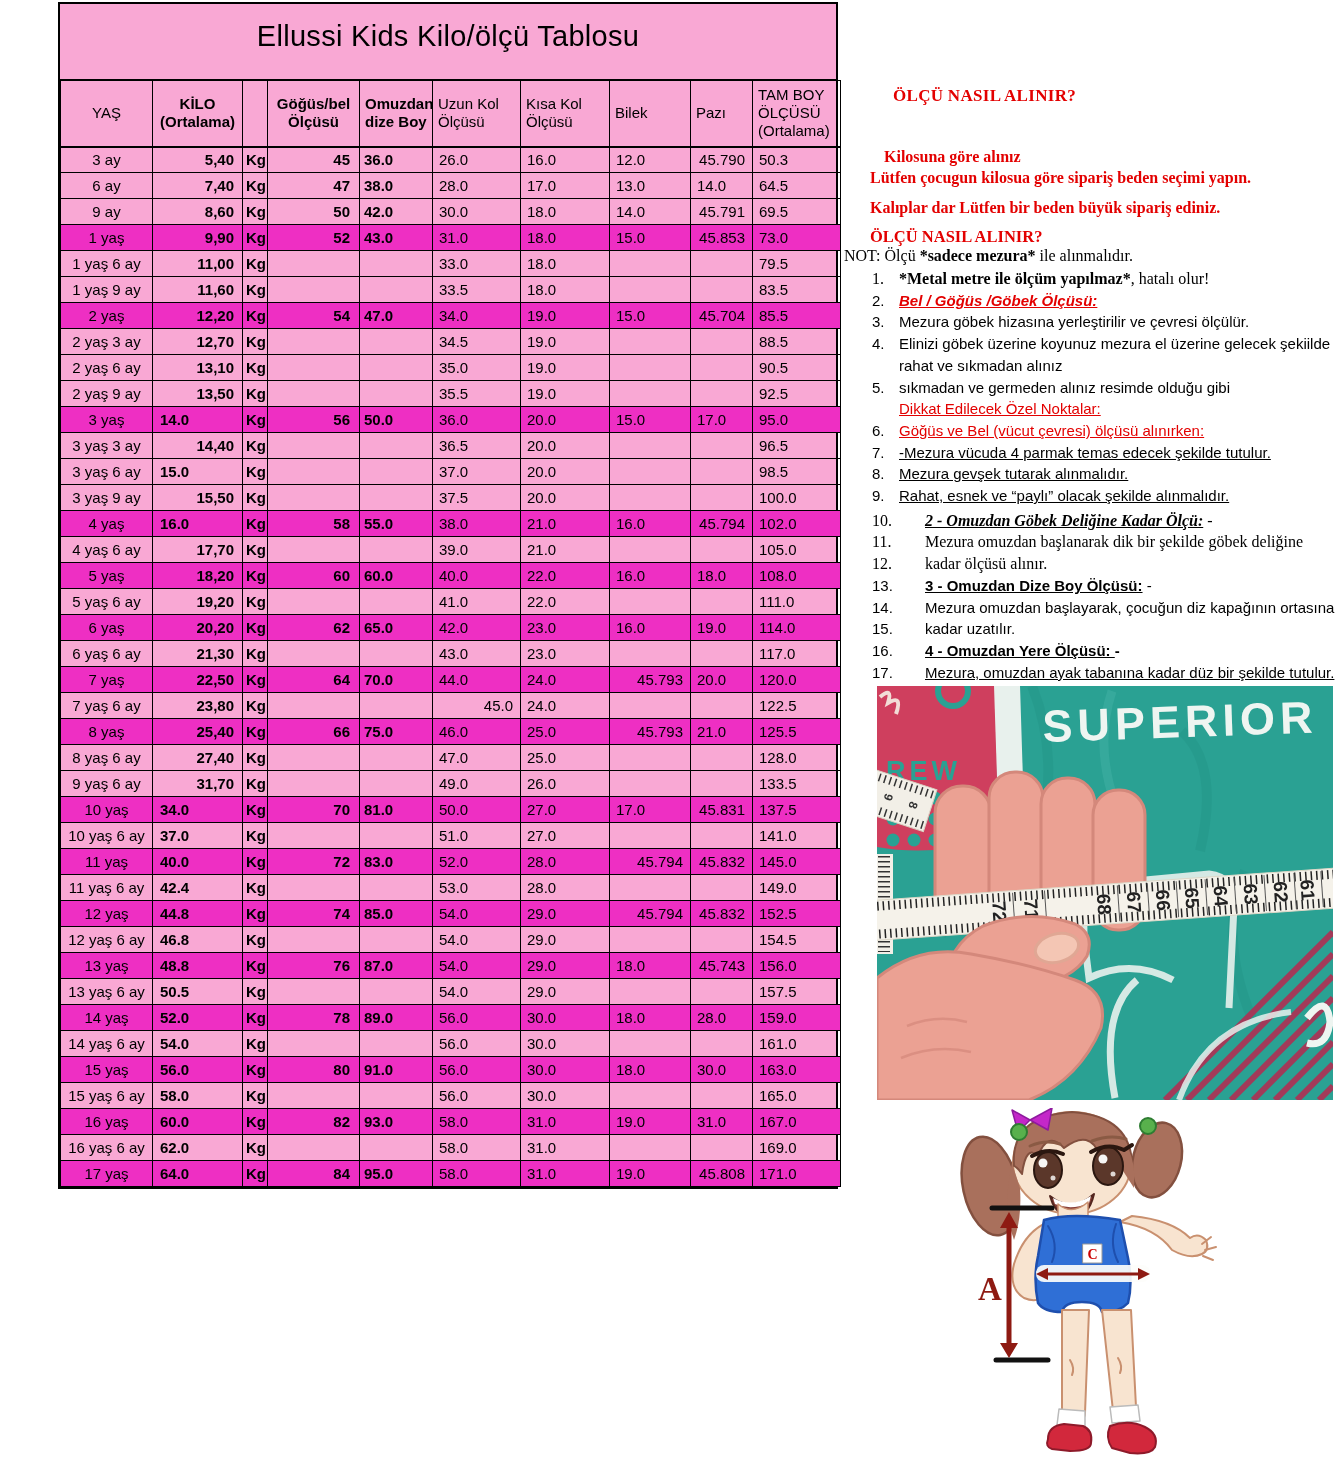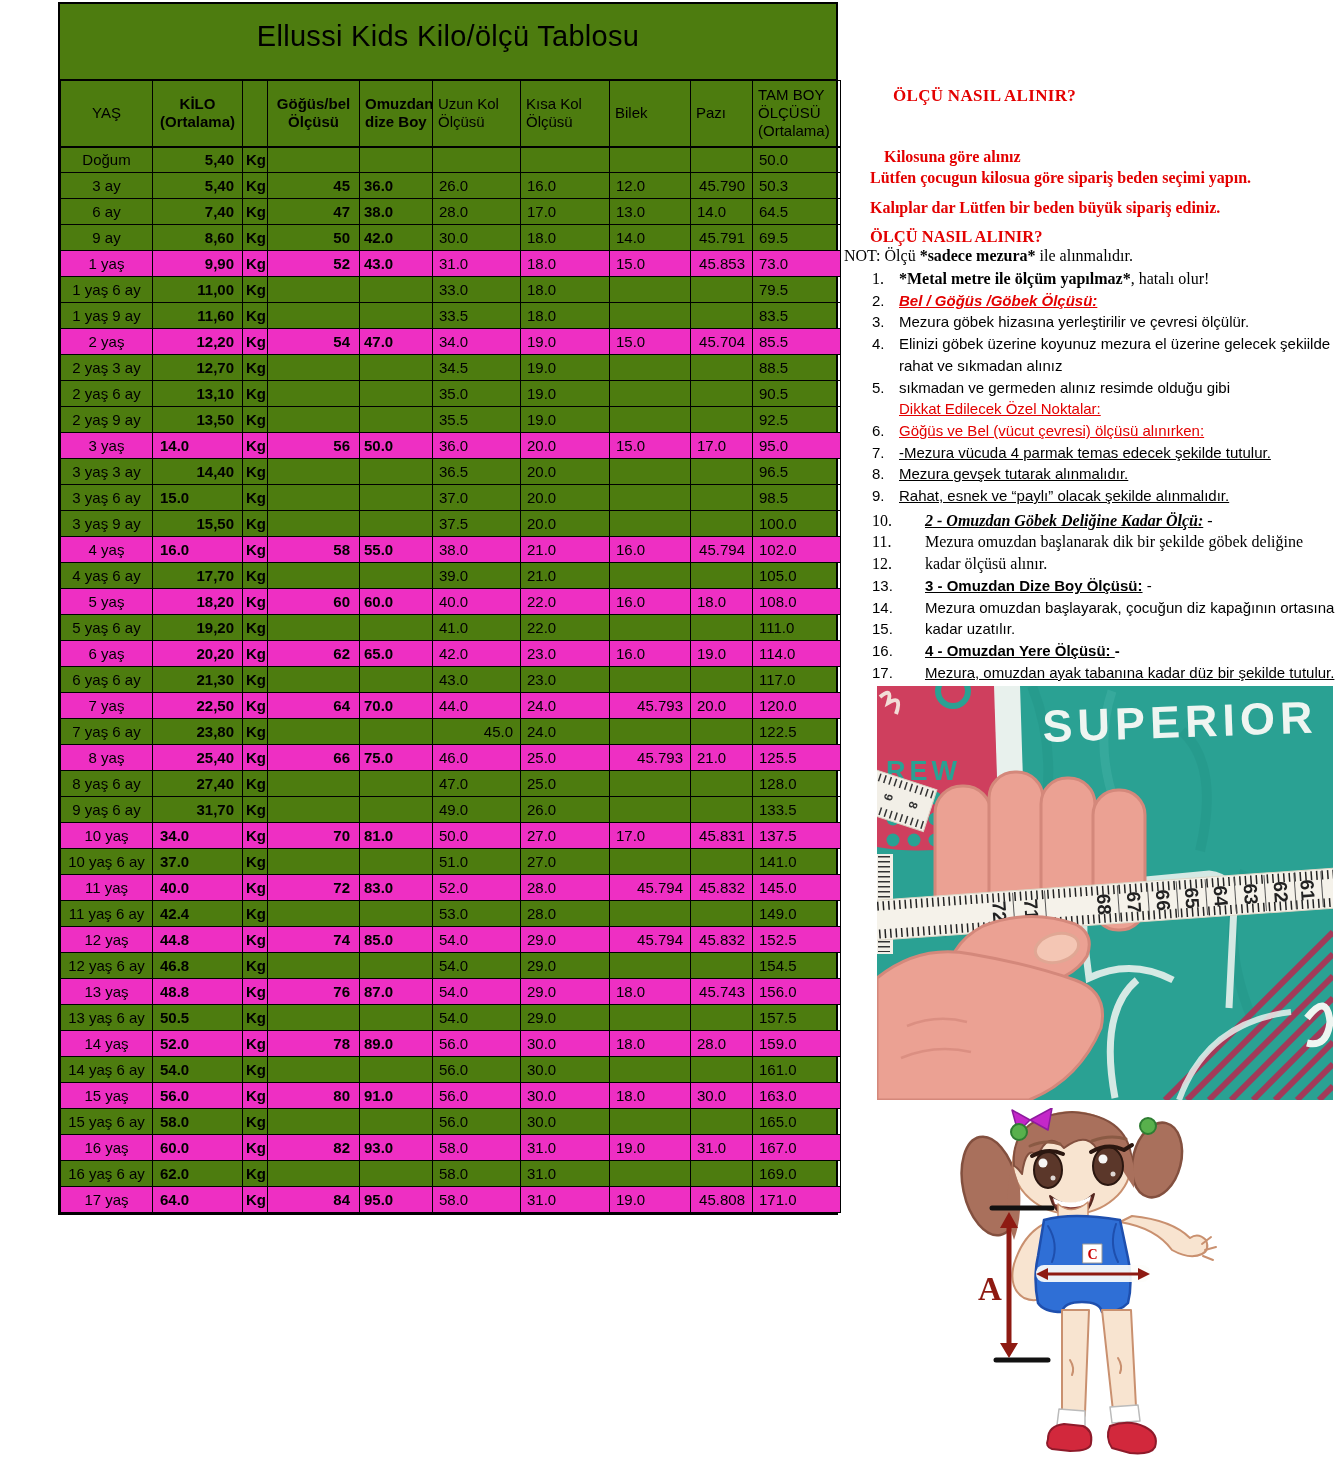--- a/index.html
+++ b/index.html
@@ -1,20 +1,20 @@
 <!DOCTYPE html>
 <html style="--pink: #ee2fc3; --red: #e30000; --darkred: #8e1a12;"><head>
 <meta charset="utf-8">
 <style>
   *{margin:0;padding:0;box-sizing:border-box}
   html,body{background:#fff}
   body{width:1339px;height:1463px;position:relative;font-family:"Liberation Sans",sans-serif;color:#000;overflow:hidden}
 
   
-  #tablewrap{position:absolute;left:58px;top:2px;width:780px;border:2px solid #000;background:#4d7c0f}
+  #tablewrap{position:absolute;left:58px;top:2px;width:780px;border:2px solid #000;background:#f9a8d4}
   #title{height:76px;border-bottom:1px solid #000;display:flex;align-items:center;justify-content:center;
          font-size:29px;letter-spacing:.3px;padding-bottom:10px}
   table{border-collapse:collapse;width:100%;table-layout:fixed}
   th,td{border:1px solid #000;overflow:hidden;white-space:nowrap}
   thead th{height:66px;border-bottom:2px solid #000;font-size:15px;white-space:pre-line;
            vertical-align:middle;font-weight:400;line-height:1.22;padding:0 3px}
   th.hc{text-align:center}
   th.hl{text-align:left;padding-left:5px}
   th.hb{font-weight:700}
   tbody td{height:26px;font-size:15px;vertical-align:middle;padding:0 5px}
@@ -93,32 +93,20 @@
 Ölçüsü</th>
         <th class="hl">Bilek</th>
         <th class="hl">Pazı</th>
         <th class="hl">TAM BOY
 ÖLÇÜSÜ
 (Ortalama)</th>
       </tr>
     </thead>
     <tbody id="tbody">
         <tr>
-          <td class="c0">Doğum</td>
-          <td class="c1 ar">5,40</td>
-          <td class="c2">Kg</td>
-          <td class="c3"></td>
-          <td class="c4"></td>
-          <td class="c5"></td>
-          <td class="c6"></td>
-          <td class="c7"></td>
-          <td class="c8"></td>
-          <td class="c9">50.0</td>
-        </tr>
-        <tr>
           <td class="c0">3 ay</td>
           <td class="c1 ar">5,40</td>
           <td class="c2">Kg</td>
           <td class="c3">45</td>
           <td class="c4">36.0</td>
           <td class="c5">26.0</td>
           <td class="c6">16.0</td>
           <td class="c7">12.0</td>
           <td class="c8 ar45">45.790</td>
           <td class="c9">50.3</td>

